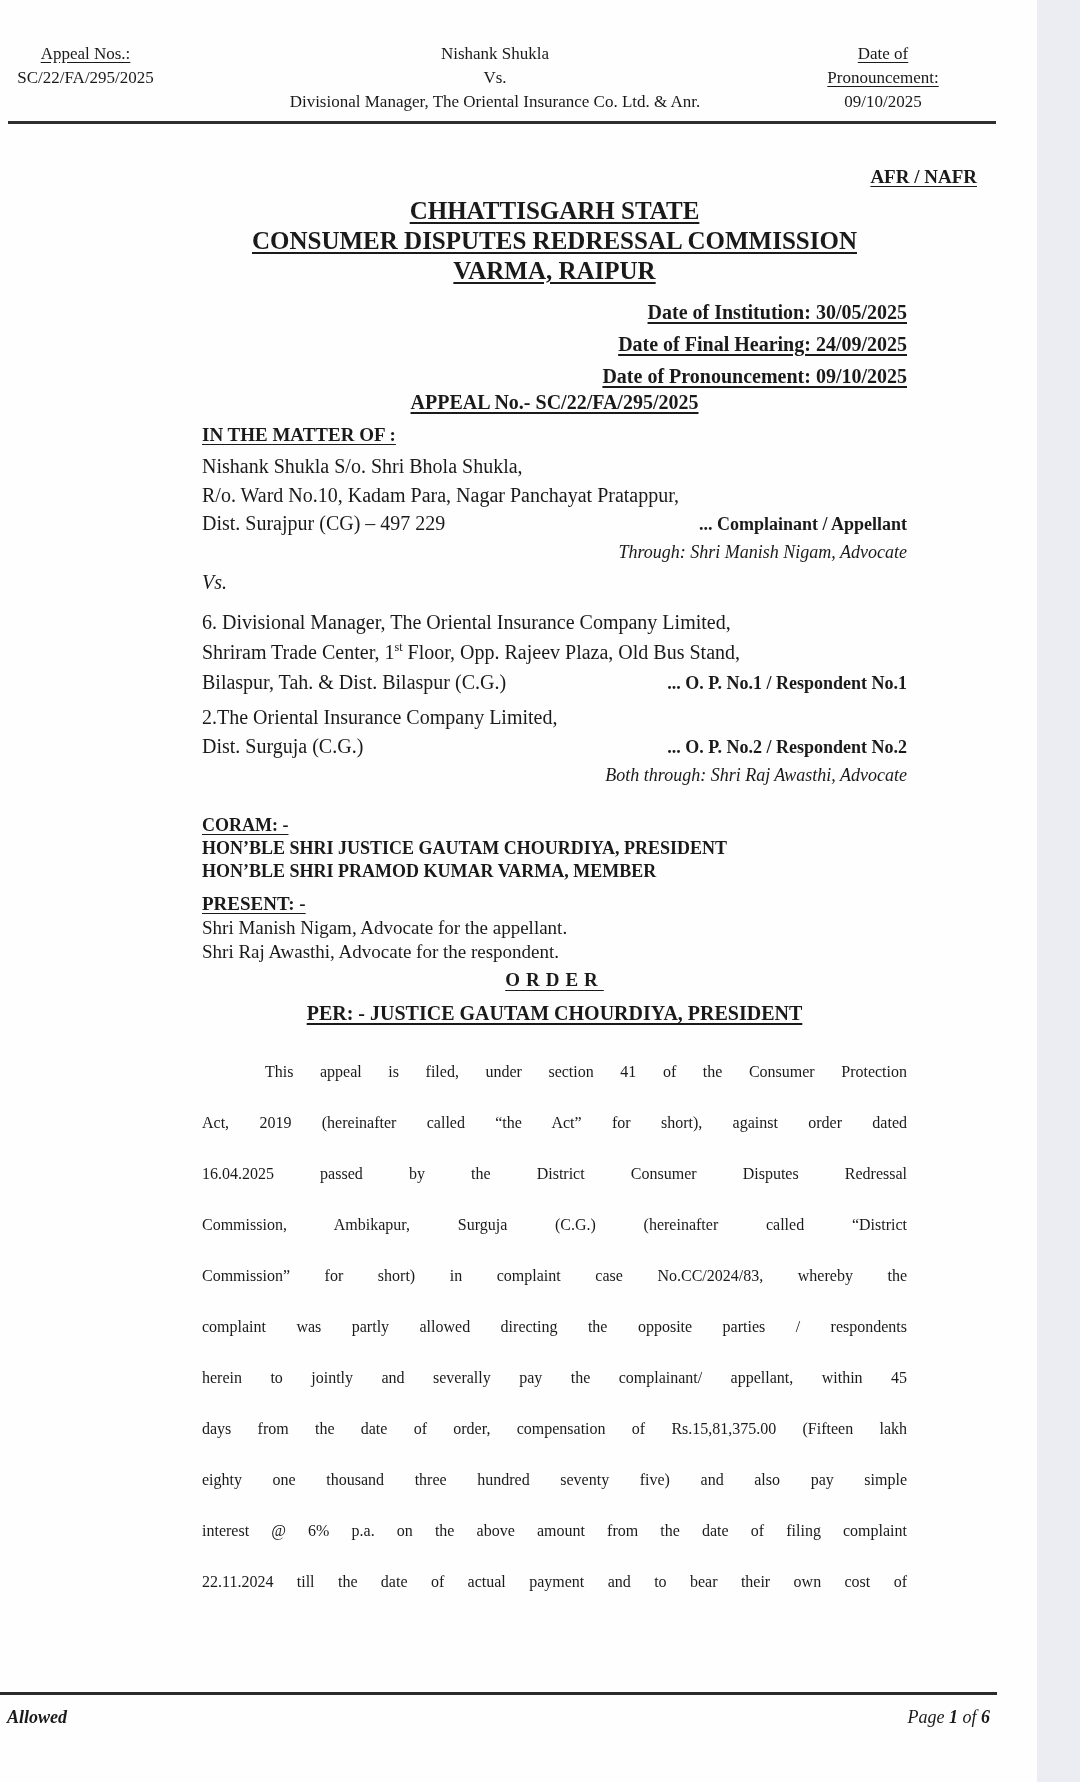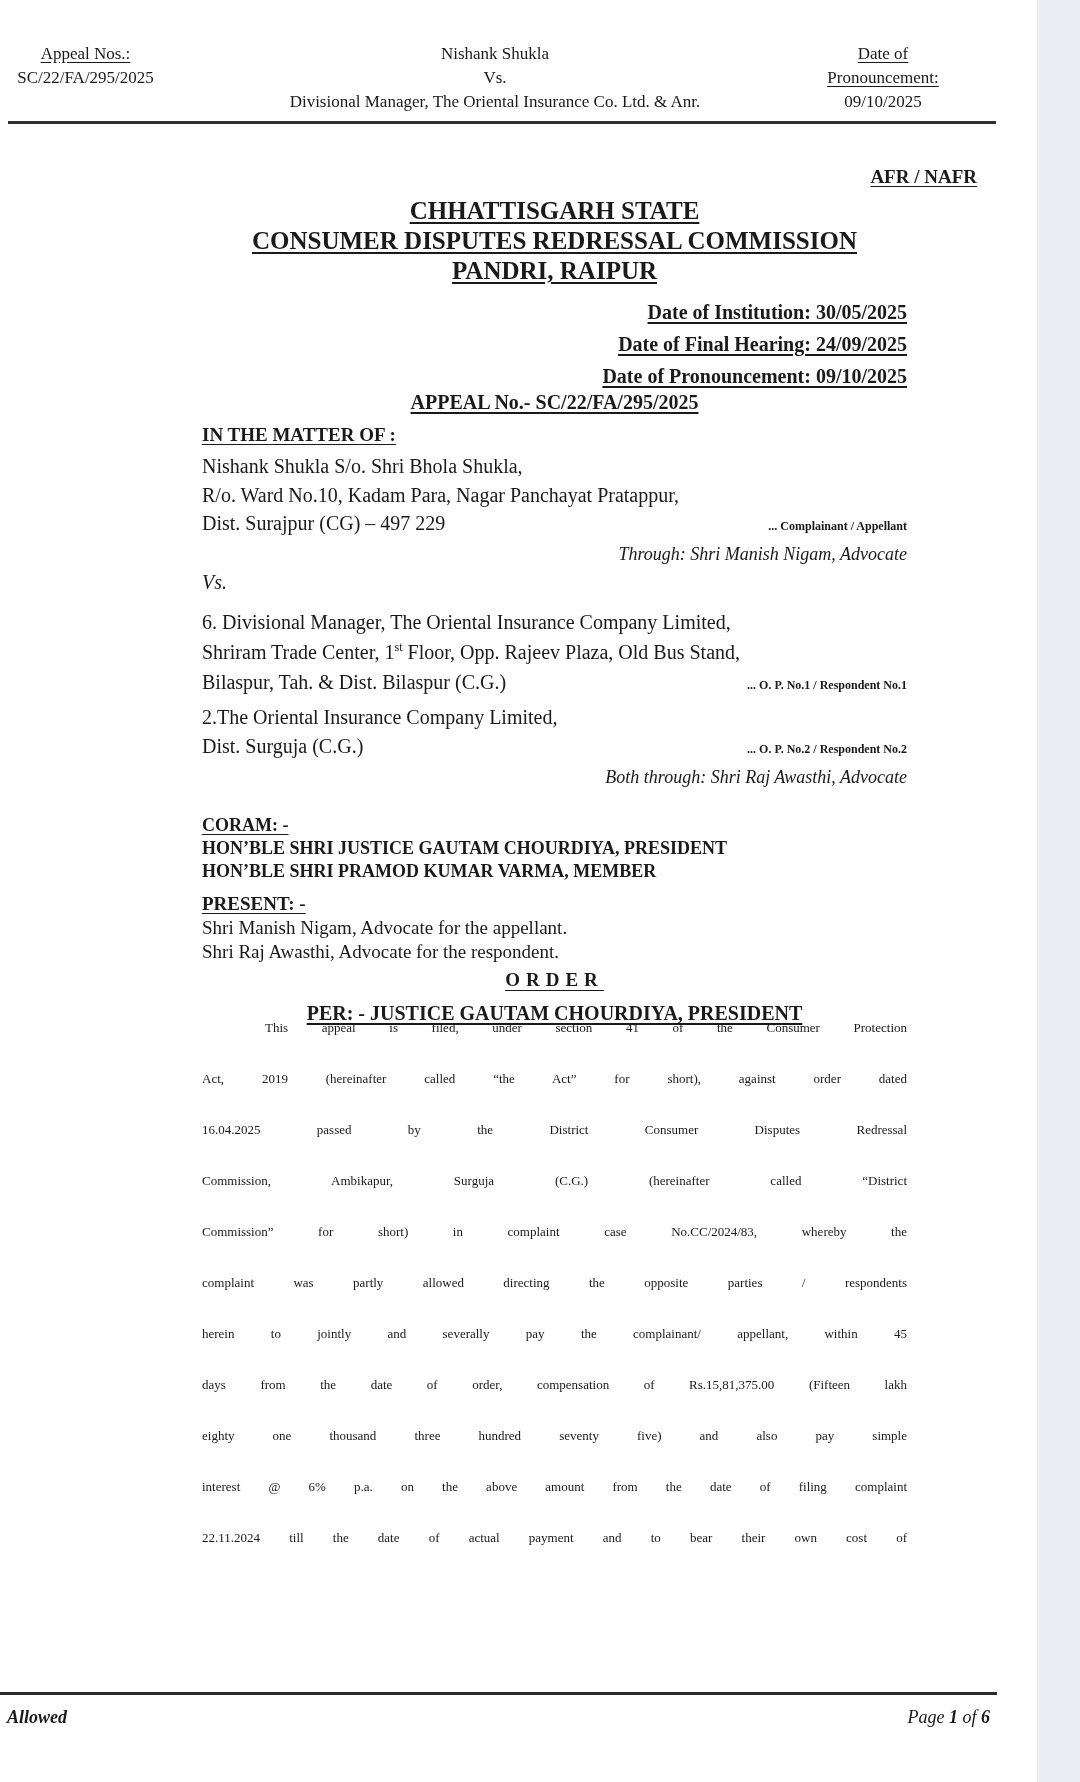--- a/index.html
+++ b/index.html
@@ -41,41 +41,41 @@
 
   .appeal-no { top:391px; text-align:center; font-size:20px; font-weight:bold; }
   .appeal-no span { text-decoration:underline; text-underline-offset:3px; }
 
   .matter-h { top:424px; font-size:19px; font-weight:bold; }
   .matter-h span { text-decoration:underline; text-underline-offset:3px; }
 
   .party { font-size:20px; line-height:28.5px; }
   .comp-block { top:452px; }
   .desig-row { display:flex; justify-content:space-between; align-items:baseline; }
-  .desig { font-size:12px; font-weight:bold; white-space:nowrap; }
+  .desig { font-size:18px; font-weight:bold; white-space:nowrap; }
   .through { font-size:18px; font-style:italic; text-align:right; line-height:27px; }
 
   .vs { top:571px; font-size:20px; font-style:italic; }
 
   .resp1-block { top:607px; line-height:30px; }
   .resp2-block { top:703px; line-height:29px; }
   sup { font-size:12px; vertical-align:super; line-height:0; }
 
   .coram-block { top:814px; font-size:18px; font-weight:bold; line-height:23px; }
   .coram-block .hd span { text-decoration:underline; text-underline-offset:3px; }
   .present-block { top:892px; font-size:19px; line-height:24px; }
   .present-block .hd { font-weight:bold; }
   .present-block .hd span { text-decoration:underline; text-underline-offset:3px; }
 
   .order-h { top:969px; text-align:center; font-size:19px; font-weight:bold; letter-spacing:6px; }
   .order-h span { text-decoration:underline; text-underline-offset:4px; }
   .per-h { top:1002px; text-align:center; font-size:20px; font-weight:bold; }
   .per-h span { text-decoration:underline; text-underline-offset:3px; }
 
-  .body-block { top:1002px; font-size:13px; }
+  .body-block { top:1046px; font-size:16px; }
   .body-line {
     height:51px; line-height:51px;
     text-align:justify; text-align-last:justify;
     white-space:nowrap; 
   }
   .body-line.first { padding-left:63px; }
 
   
   .footer-rule { position:absolute; top:1692px; left:0; width:997px; height:3px; background:#2b2b2b; }
   .footer-row {
@@ -111,21 +111,21 @@
     </div>
     <div class="header-rule"></div>
 
     <div class="blk afr">
       <span>AFR / NAFR</span>
     </div>
 
     <div class="blk title-block">
       <div><span>CHHATTISGARH STATE</span></div>
       <div><span>CONSUMER DISPUTES REDRESSAL COMMISSION</span></div>
-      <div><span>PANDRI, RAIPUR</span></div>
+      <div><span>VARMA, RAIPUR</span></div>
     </div>
 
     <div class="blk dates-block">
       <div><span>Date of Institution: 30/05/2025</span></div>
       <div><span>Date of Final Hearing: 24/09/2025</span></div>
       <div><span>Date of Pronouncement: 09/10/2025</span></div>
     </div>
 
     <div class="blk appeal-no">
       <span>APPEAL No.- SC/22/FA/295/2025</span>

